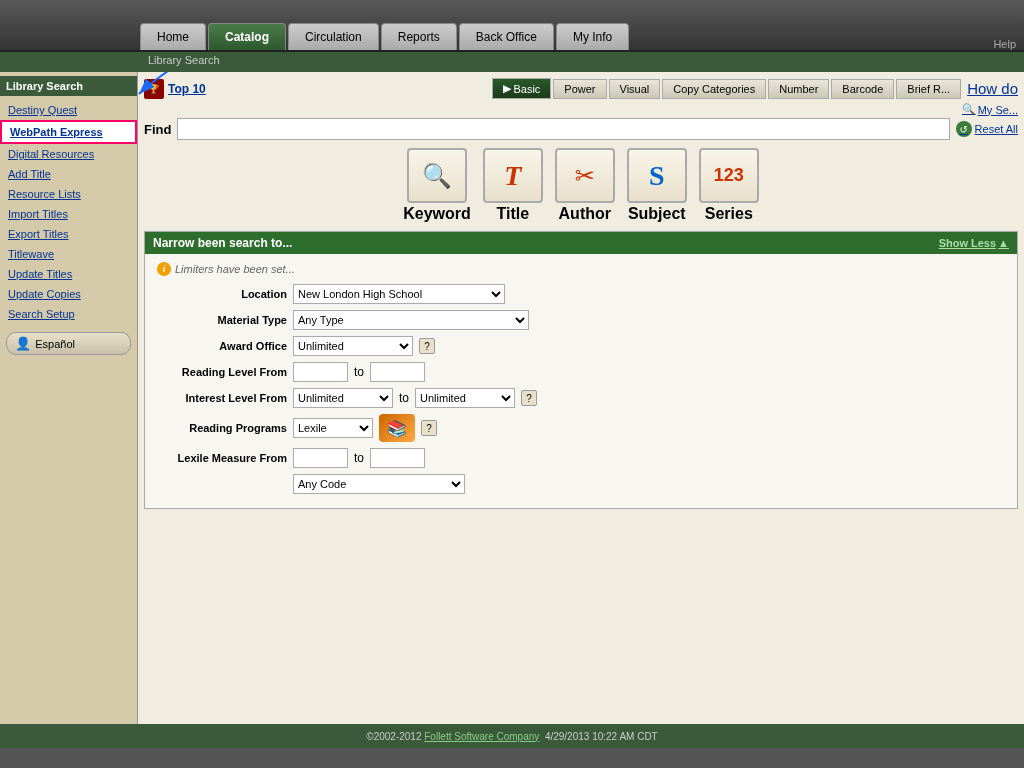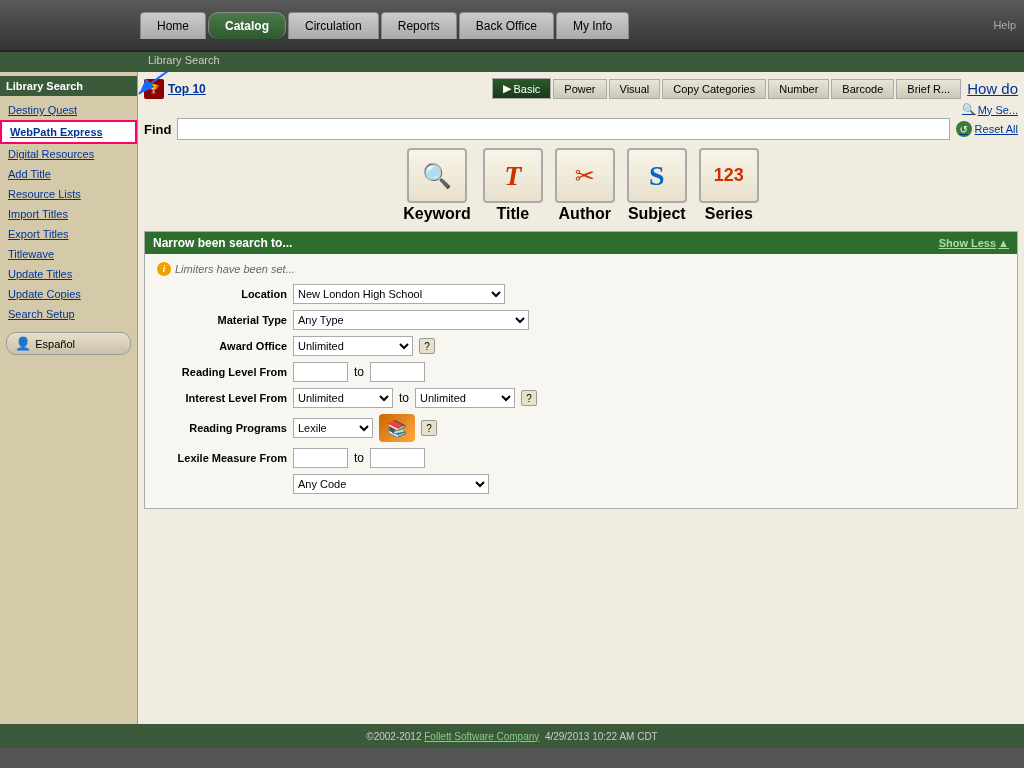--- a/index.html
+++ b/index.html
@@ -22,21 +22,20 @@
       cursor: pointer;
       margin-right: 2px;
       border-radius: 4px 4px 0 0;
       font-size: 12px;
       color: #000;
     }
     .nav-tab.active {
       background: linear-gradient(to bottom, #4a7a4a, #2d5a2d);
       color: #fff;
       font-weight: bold;
-      border-radius: 10px;
     }
 
     
     .sub-header {
       background: #3a5a3a;
       color: #ccc;
       font-size: 11px;
       padding: 2px 4px 2px 148px;
       height: 20px;
     }
@@ -372,21 +371,21 @@
 <body>
 
 <div style="position:relative; width:1024px; height:768px; overflow:hidden; background:#555;">
 
   <div class="logo-area">
     <div class="logo-img">
       <span style="font-size:8px; text-align:center; line-height:1.2;">DESTINY<br>LIBRARY</span>
     </div>
   </div>
 
-  <div class="top-nav" style="position:relative;align-items:center;">
+  <div class="top-nav" style="position:relative;">
     <div class="nav-tab">Home</div>
     <div class="nav-tab active">Catalog</div>
     <div class="nav-tab">Circulation</div>
     <div class="nav-tab">Reports</div>
     <div class="nav-tab">Back Office</div>
     <div class="nav-tab">My Info</div>
     <div style="flex:1; display:flex; justify-content:flex-end; align-items:center; padding-right:8px;">
       <span style="color:#aaa; font-size:11px;">Help</span>
     </div>
   </div>
@@ -565,21 +564,21 @@
 
           <div class="form-row">
             <span class="form-label">Lexile Measure From</span>
             <input class="form-input-small" type="text" style="">
             <span>to</span>
             <input class="form-input-small" type="text" style="">
           </div>
 
           <div class="form-row">
             <span class="form-label"></span>
-            <select class="form-select" style="width:196px;">
+            <select class="form-select" style="width:172px;">
               <option>Any Code</option>
             </select>
           </div>
 
         </div>
       </div>
 
     </div>
   </div>
 

